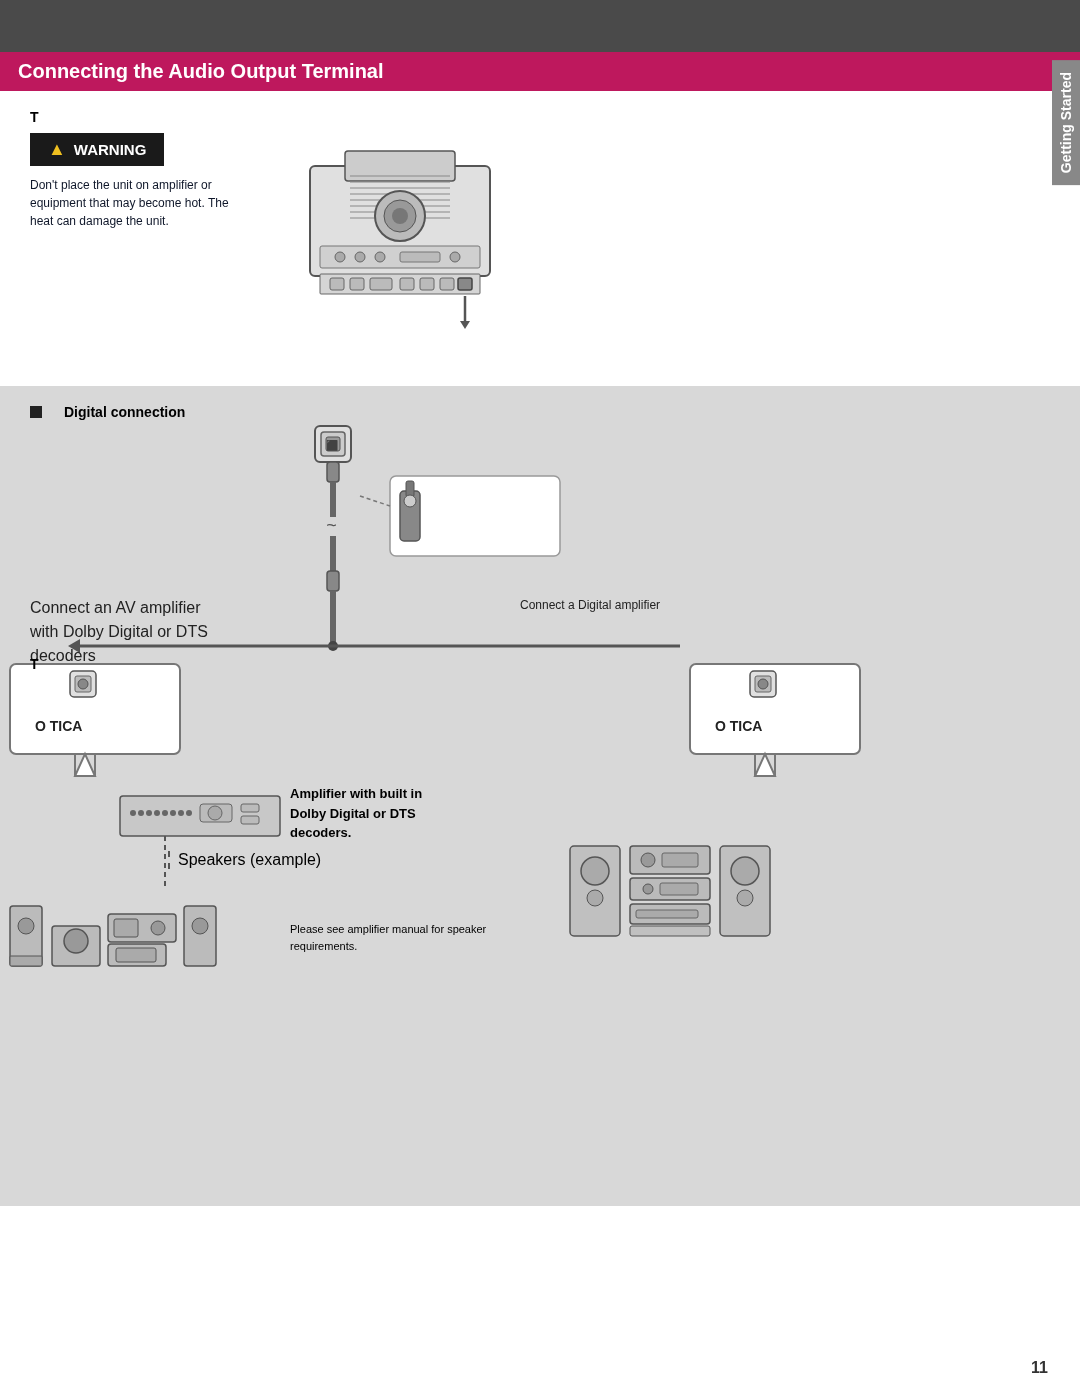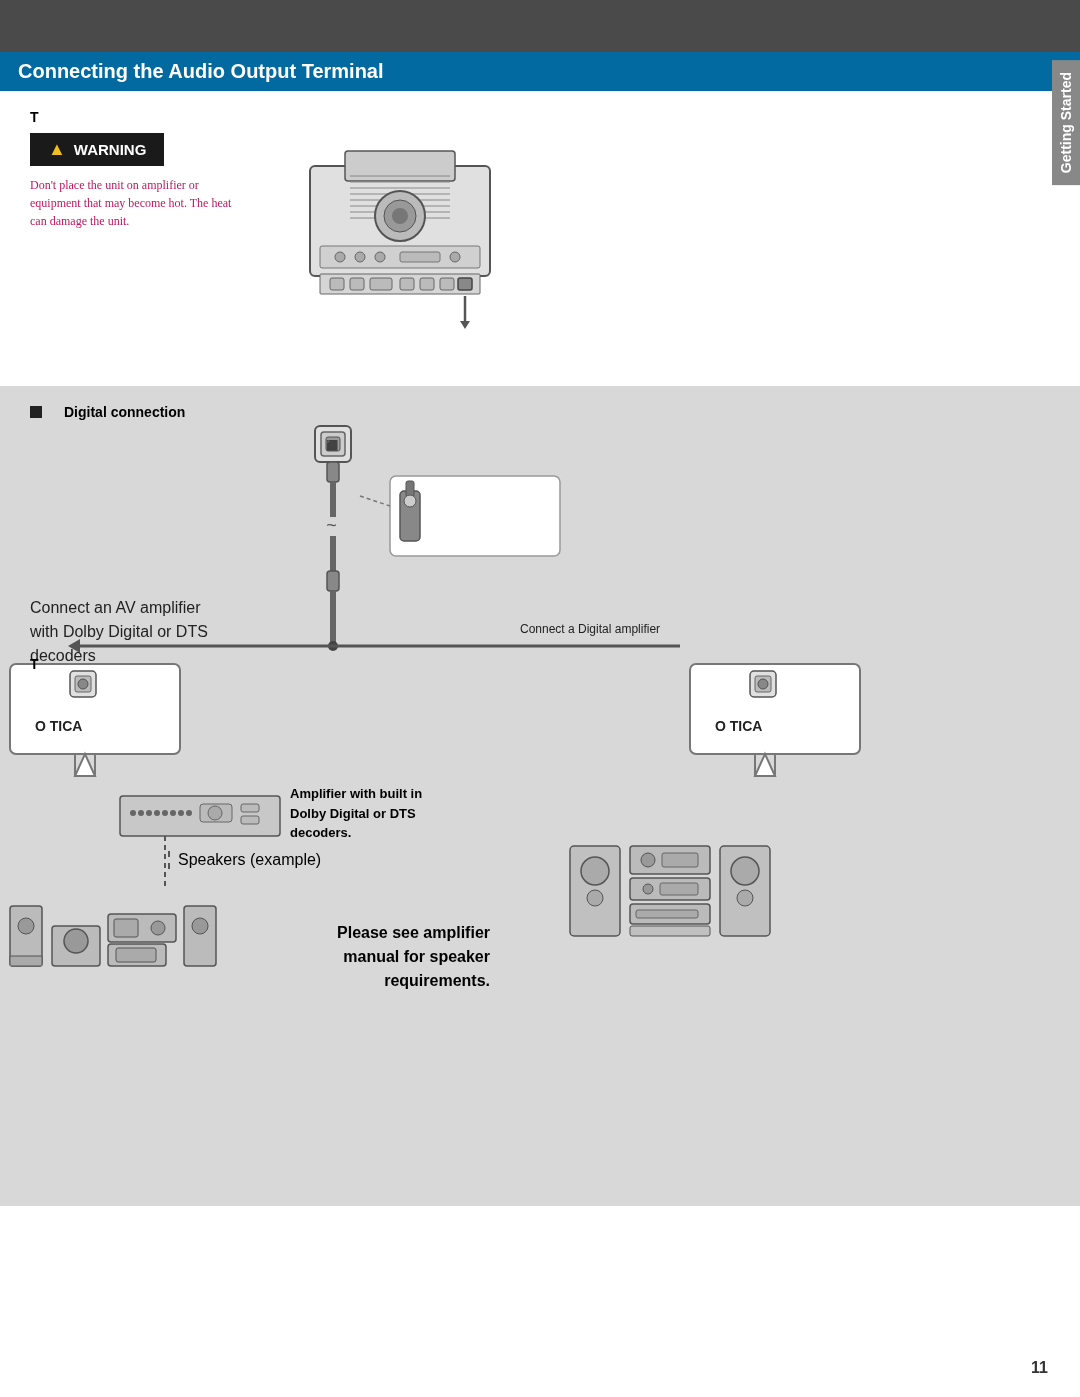--- a/index.html
+++ b/index.html
@@ -15,21 +15,21 @@
 
     
     .top-bar {
       width: 100%;
       height: 52px;
       background: #4a4a4a;
     }
 
     
     .section-header {
-      background: #0369a1;
+      background: #be185d;
       padding: 8px 18px;
       margin: 0;
     }
     .section-header h2 {
       color: #fff;
       font-size: 20px;
       font-weight: bold;
     }
 
     
@@ -73,25 +73,24 @@
       margin-bottom: 10px;
     }
     .warning-box .warn-icon {
       font-size: 18px;
       margin-right: 8px;
       color: #f0c020;
     }
 
     .warning-text {
       font-size: 12px;
-      color: #be185d;
+      color: #0f172a;
       max-width: 220px;
       line-height: 1.5;
       margin-bottom: 10px;
-      font-family: Liberation Serif, serif;
     }
 
     
     .diagram-area {
       background: #d8d8d8;
       margin: 0 -30px;
       padding: 18px 30px 30px 30px;
       position: relative;
       min-height: 780px;
     }
@@ -335,35 +334,35 @@
       <rect x="720" y="430" width="50" height="90" rx="4" fill="#c0c0c0" stroke="#555" stroke-width="1.5"></rect>
       <circle cx="745" cy="455" r="14" fill="#aaa" stroke="#555" stroke-width="1.5"></circle>
       <circle cx="745" cy="482" r="8" fill="#aaa" stroke="#555" stroke-width="1"></circle>
 
     </svg>
 
     <div class="conn-desc-left" style="top:210px; left:30px;">
       <span>Connect an AV amplifier with Dolby Digital or DTS decoders</span>
     </div>
 
-    <div class="conn-desc-right" style="top:210px; left:520px;margin-top:24px;">
+    <div class="conn-desc-right" style="top:210px; left:520px;">
       <span>Connect a Digital amplifier</span>
     </div>
 
     <div class="t-label" style="position:absolute; top:270px; left:30px;">T</div>
 
     <div style="position:absolute; top:398px; left:290px; font-size:12px; max-width:160px; line-height:1.5;">
       <span class="bold-label">Amplifier with built in Dolby Digital or DTS decoders.</span>
     </div>
 
     <div style="position:absolute; top:465px; left:168px; font-size:16px; border-left: 2px dashed #555; padding-left:8px;">
       <span>Speakers (example)</span>
     </div>
 
-    <div style="position:absolute; top:535px; left:290px; font-size:16px; font-weight:bold; max-width:200px; line-height:1.5;text-align:right;">
+    <div style="position:absolute; top:535px; left:290px; font-size:11px; font-weight:normal; max-width:200px; line-height:1.5;">
       <span>Please see amplifier manual for speaker requirements.</span>
     </div>
 
   </div>
 
 </div>
 
 <div class="page-number">11</div>
 
 </body></html>

